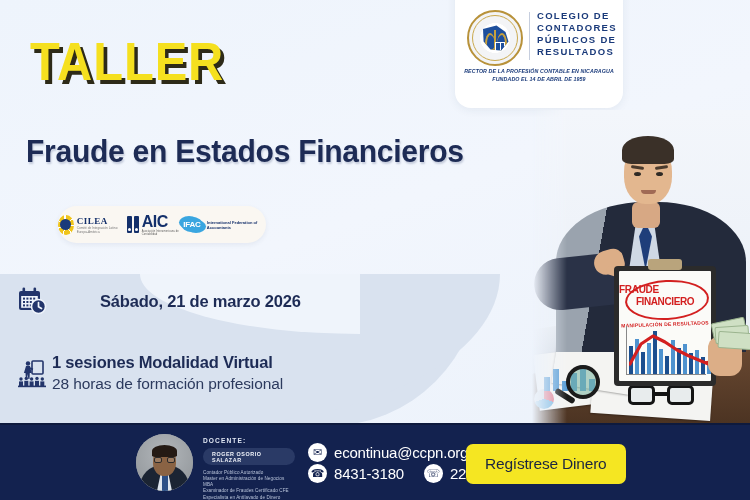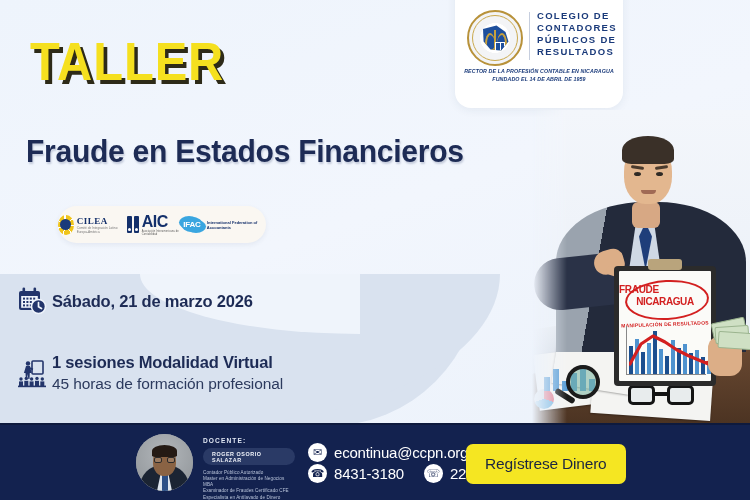--- a/index.html
+++ b/index.html
@@ -118,21 +118,21 @@
     font-size:8px;font-weight:bold;color:#fff;letter-spacing:-.2px;
     box-shadow:-3px -2px 0 -1px #3aa6e0, 4px 2px 0 -1px #3aa6e0;
   }
   .ifac-txt{margin-left:4px;font-size:4px;color:#14306b;line-height:5px;font-weight:bold;}
 
   
   .info-row{position:absolute;display:flex;align-items:center;}
   .info-row .ico{width:40px;display:flex;justify-content:center;color:#23356b;}
   .info-row .txt .l1{font-size:16.5px;font-weight:bold;color:#1d2b55;line-height:21px;letter-spacing:-.2px;}
   .info-row .txt .l2{font-size:15.5px;color:#2c3a5e;line-height:21px;letter-spacing:-.1px;}
-  #row-date{left:12px;top:286px;}
+  #row-date{left:12px;top:286px;gap:48px;}
   #row-sessions{left:12px;top:352px;}
 
   
   .photo{
     position:absolute;right:0;top:110px;width:218px;height:315px;overflow:hidden;
     -webkit-mask-image:linear-gradient(to right,transparent 0,#000 16%,#000 100%);
             mask-image:linear-gradient(to right,transparent 0,#000 16%,#000 100%);
   }
   .ph-wall{position:absolute;inset:0;background:linear-gradient(#f3f6fb,#e8eef6);}
   .ph-desk{position:absolute;left:0;right:0;bottom:0;height:86px;background:linear-gradient(#6d4b33,#4b3322);}
@@ -326,21 +326,21 @@
           <circle cx="20" cy="20.4" r="1.7"></circle>
             <path d="M18 22.8h4v5.6h-4z"></path>
           <circle cx="25.3" cy="21" r="1.7"></circle>
             <path d="M23.3 23.4h4v5h-4z"></path>
         </g>
         <rect x="1" y="27.6" width="28" height="1.6"></rect>
       </svg>
     </div>
     <div class="txt">
       <div class="l1">1 sesiones Modalidad Virtual</div>
-      <div class="l2">45 horas de formación profesional</div>
+      <div class="l2">28 horas de formación profesional</div>
     </div>
   </div>
 
   <div class="photo">
     <div class="ph-wall"></div>
     <div class="ph-desk"></div>
 
     <div class="ph-laptop"></div>
     <div class="ph-papers">
       <i class="pp1"></i>
@@ -374,21 +374,21 @@
     <div class="ph-eye r"></div>
     <div class="ph-mouth"></div>
     <div class="ph-arm"></div>
     <div class="ph-hand"></div>
     <div class="ph-finger"></div>
 
     <div class="clipboard">
       <div class="clip-sheet">
         <div class="clip-oval"></div>
         <div class="clip-t1">FRAUDE</div>
-        <div class="clip-t2">NICARAGUA</div>
+        <div class="clip-t2">FINANCIERO</div>
         <div class="clip-t3">MANIPULACIÓN DE RESULTADOS</div>
         <div class="clip-chart">
           <b style="left:2px;height:28px;background:#1c4f8f"></b>
           <b style="left:8px;height:35px;background:#4f93cf"></b>
           <b style="left:14px;height:22px;background:#1c4f8f"></b>
           <b style="left:20px;height:31px;background:#4f93cf"></b>
           <b style="left:26px;height:43px;background:#1c4f8f"></b>
           <b style="left:32px;height:25px;background:#4f93cf"></b>
           <b style="left:38px;height:18px;background:#1c4f8f"></b>
           <b style="left:44px;height:34px;background:#4f93cf"></b>

